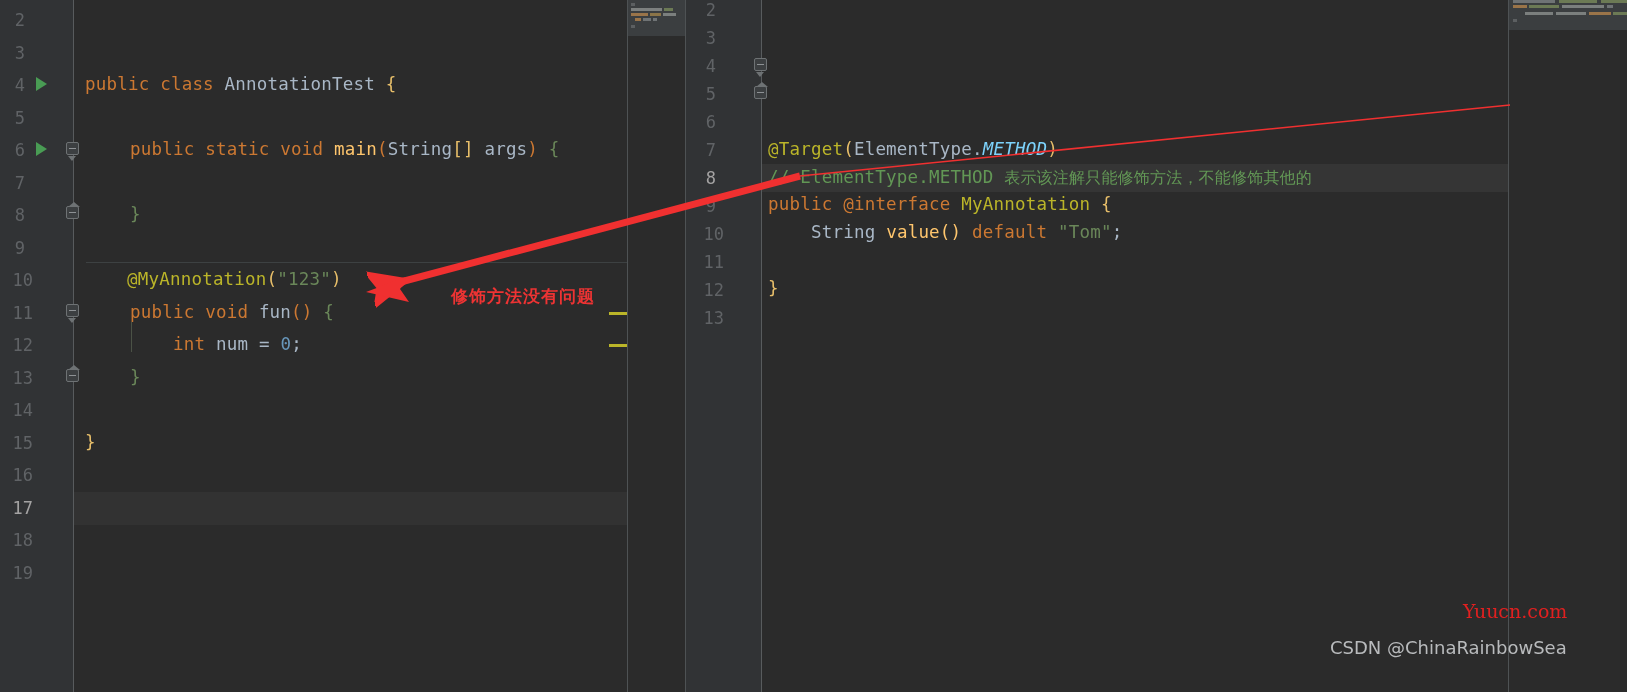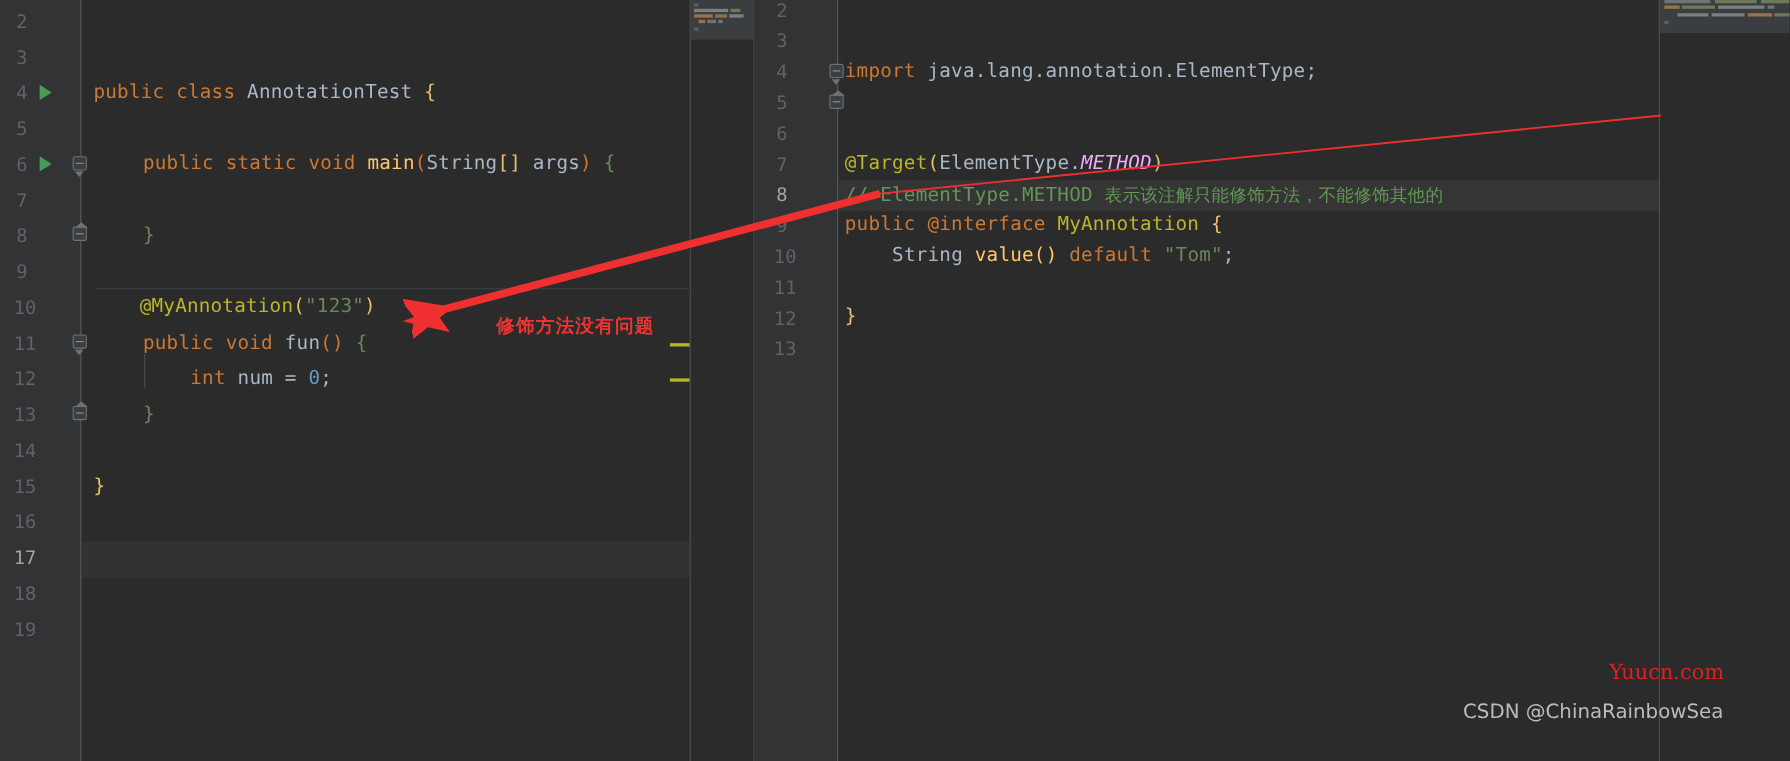--- a/index.html
+++ b/index.html
@@ -40,21 +40,21 @@
   .kw   { color:#cc7832; }
   .fn   { color:#ffc66d; }
   .plain{ color:#a9b7c6; }
   .brkY { color:#e8bf6a; }
   .brkG { color:#6a8759; }
   .brkC { color:#cc7832; }
   .str  { color:#6a8759; }
   .num  { color:#6897bb; }
   .ann  { color:#bbb529; }
   .cmt  { color:#629755; }
-  .stat { color:#f0abfc; font-style:italic; }
+  .stat { color:#7dd3fc; font-style:italic; }
 
   
   .run-icon{ position:absolute; width:0;height:0;
     border-left:11px solid #499c54;
     border-top:7px solid transparent;
     border-bottom:7px solid transparent;
   }
   .fold{
     position:absolute; width:13px; height:13px;
     border:1px solid #6e7274; border-radius:2px;
@@ -216,21 +216,20 @@
 
       <div class="foldbar" style="left:75px; top:0; height:692px;"></div>
       <div class="fold open" style="left:68px; top:58px;"></div>
       <div class="fold end" style="left:68px; top:86px;"></div>
     </div>
 
     <div class="hl-line" style="left:76px; top:164px; width:747px; height:28px;"></div>
 
     <div class="codearea" style="left:76px; width:865px;">
 
-      <div class="cline" style="top:57px; left:6px;"><span class="kw">import</span> <span class="plain">java.lang.annotation.</span><span class="plain">ElementType</span><span class="plain">;</span></div>
 
 
       <div class="cline" style="top:141px; left:6px;"><span class="ann">@Target</span><span class="brkY">(</span><span class="plain">ElementType.</span><span class="stat">METHOD</span><span class="brkY">)</span></div>
 
       <div class="cline" style="top:169px; left:6px;"><span class="cmt">// ElementType.METHOD </span><span class="cmt" style="font-family:'DejaVu Sans',sans-serif; font-size:16px;">表示该注解只能修饰方法，不能修饰其他的</span></div>
 
       <div class="cline" style="top:196px; left:6px;"><span class="kw">public</span> <span class="kw">@interface</span> <span class="ann">MyAnnotation</span> <span class="brkY">{</span></div>
 
       <div class="cline" style="top:224px; left:49px;"><span class="plain">String</span> <span class="fn">value()</span> <span class="kw">default</span> <span class="str">"Tom"</span><span class="plain">;</span></div>
 

